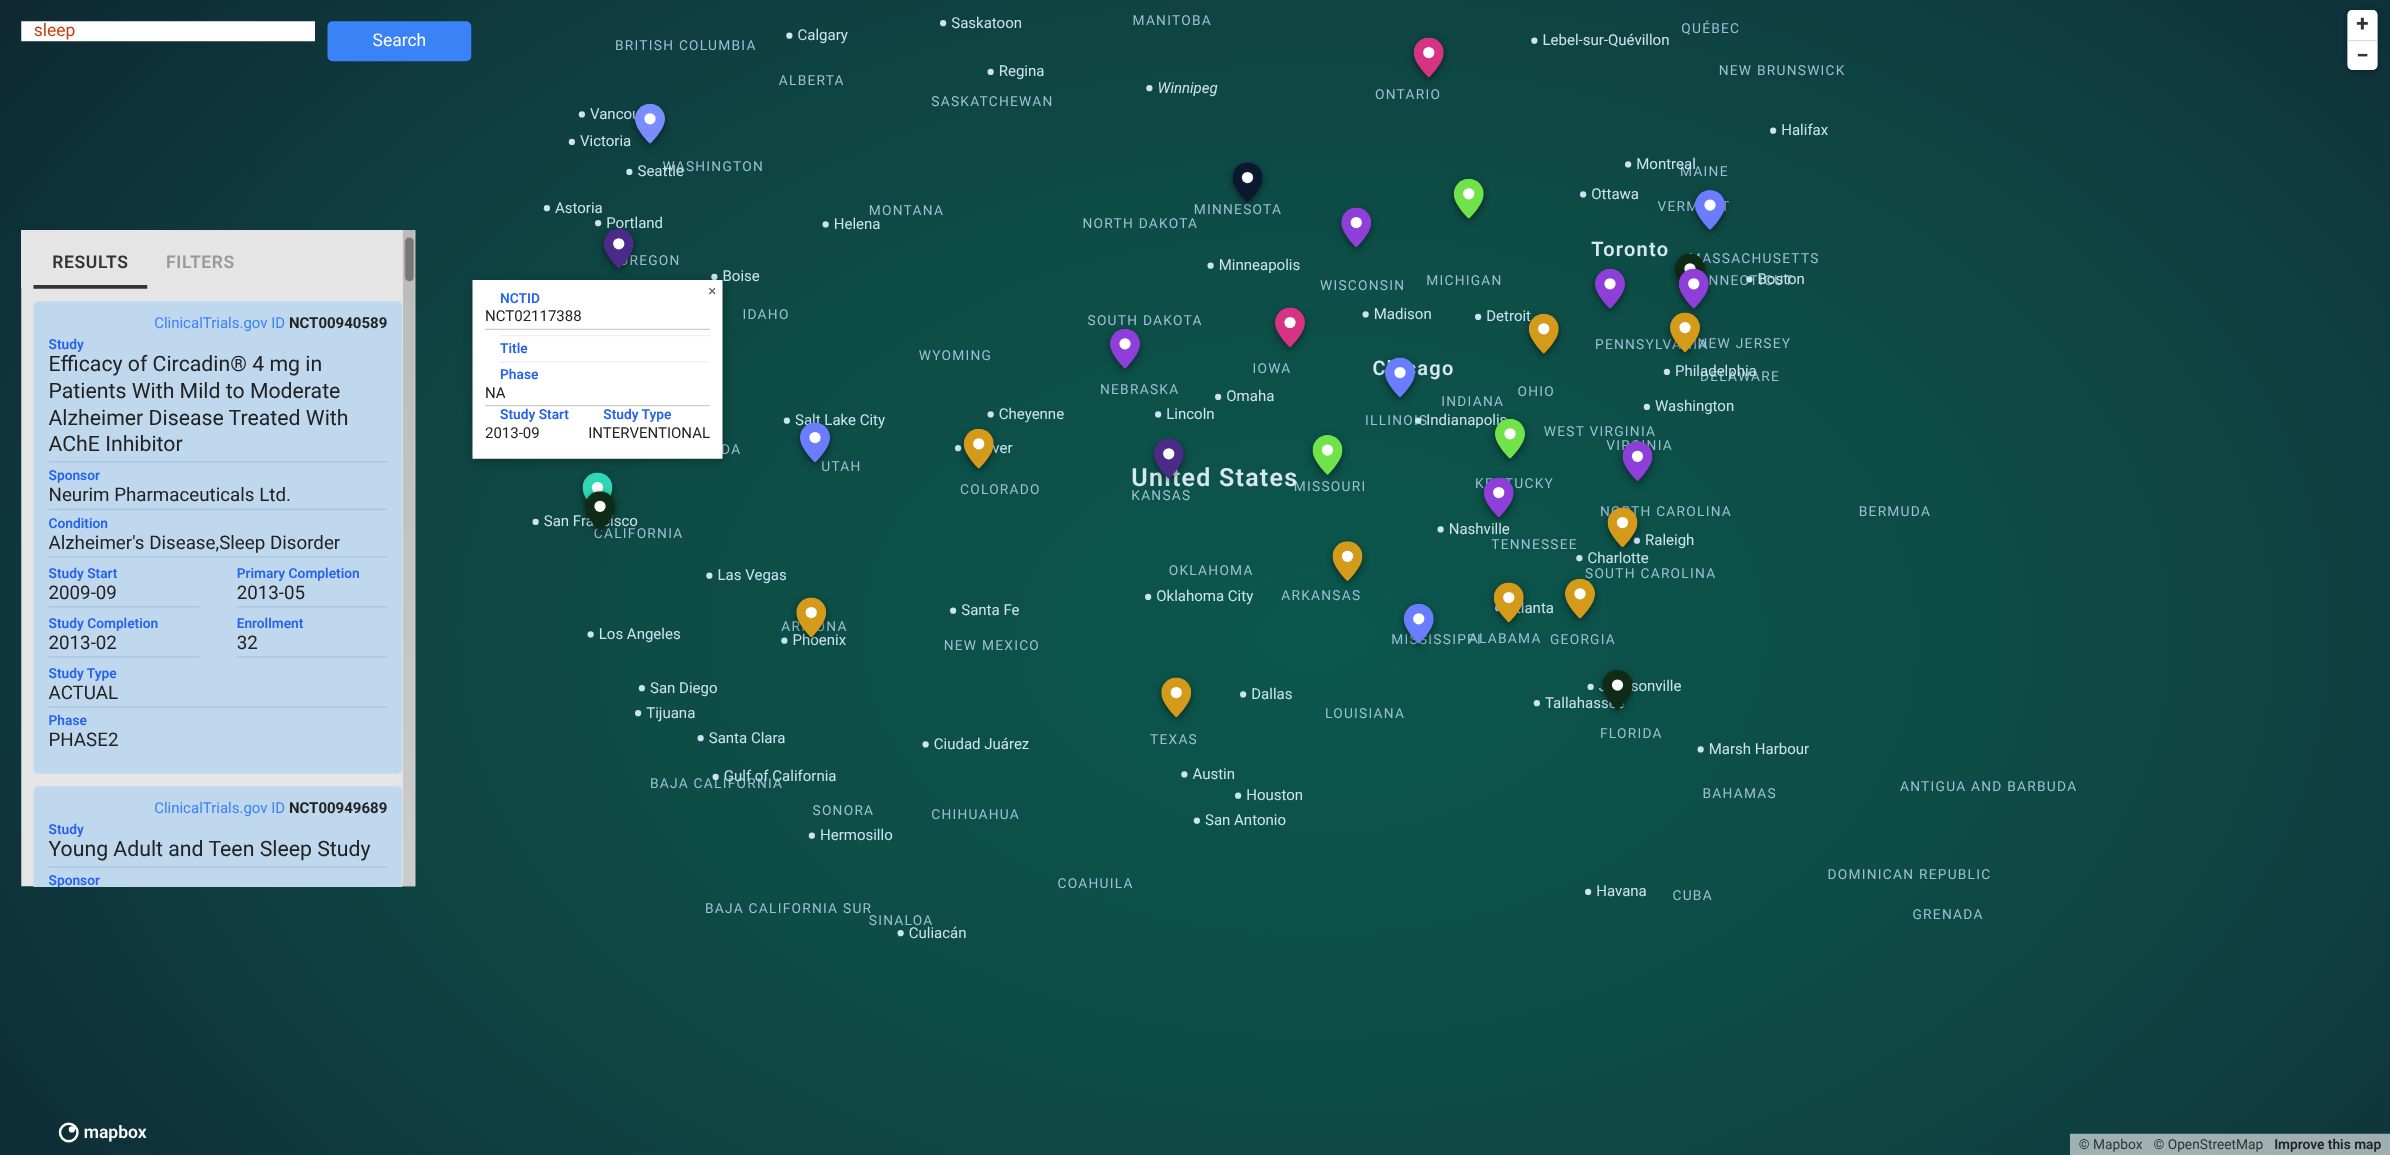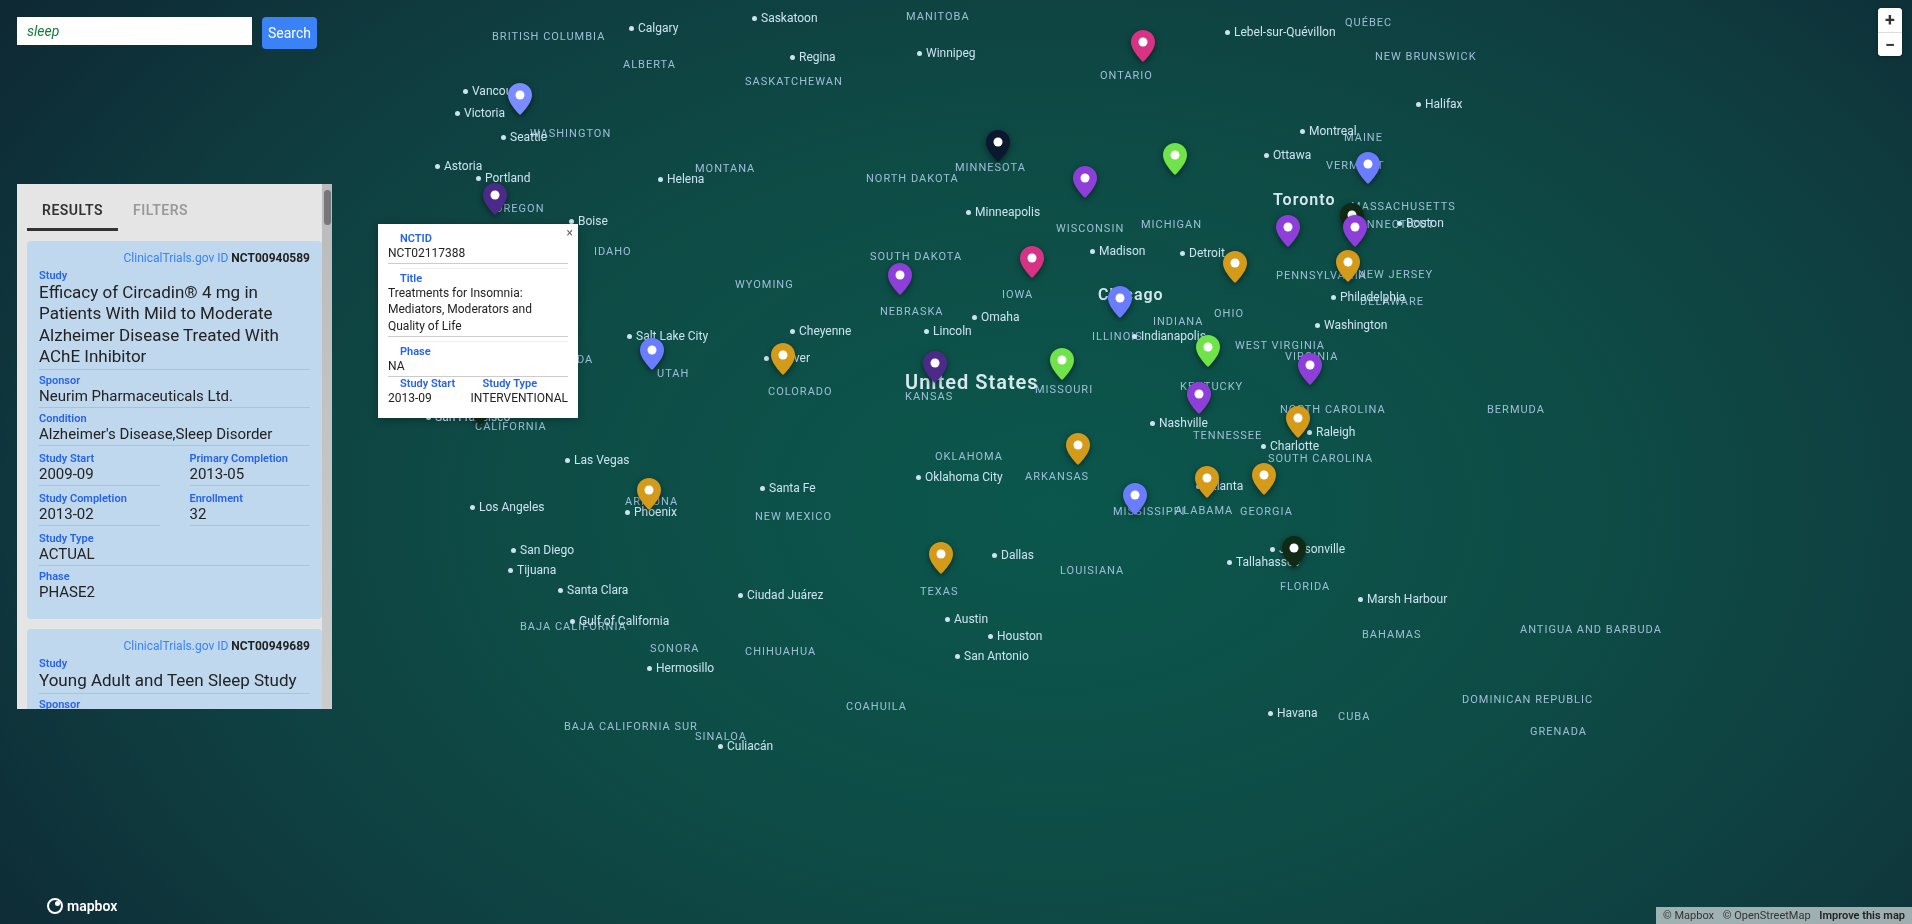--- a/index.html
+++ b/index.html
@@ -17,22 +17,22 @@
   }
   .city-label {
     position: absolute; color: #cde3f0; font-size: 12px; white-space: nowrap; user-select: none;
   }
   .city-dot { display:inline-block; width:5px; height:5px; border-radius:50%; background:#cde3f0; margin-right:4px; vertical-align:middle; }
   .big-label { position:absolute; color:#d8e8f0; font-size:20px; font-weight:600; letter-spacing:1px; white-space:nowrap; }
   .big-label2 { font-size:16px; }
 
   
   .searchbar { position:absolute; top:17px; left:17px; display:flex; gap:10px; z-index:50; }
-  .search-input { width:235px; height:28px; border:none; padding:0 10px; font-size:14px; background:#fff; color:#15803d;font-style:italic; }
-  .search-btn { height:32px; padding:0 6px; background:#3b82f6; color:#fff; border:none; border-radius:4px; font-size:14px; cursor:pointer; }
+  .search-input { width:235px; height:16px; border:none; padding:0 10px; font-size:14px; background:#fff; color:#c2410c; }
+  .search-btn { height:32px; padding:0 36px; background:#3b82f6; color:#fff; border:none; border-radius:4px; font-size:14px; cursor:pointer; }
 
   
   .zoom { position:absolute; top:8px; right:10px; width:24px; background:#fff; border-radius:4px; overflow:hidden; box-shadow:0 1px 4px rgba(0,0,0,0.3); z-index:50; }
   .zoom button { display:block; width:24px; height:24px; border:none; background:#fff; font-size:18px; font-weight:bold; line-height:22px; cursor:pointer; color:#333; }
   .zoom button + button { border-top:1px solid #ddd; }
 
   
   .panel { position:absolute; top:184px; left:17px; width:315px; height:525px; background:#e5e5e5; z-index:40; display:flex; }
   .panel-inner { flex:1; overflow-y:auto; overflow-x:hidden; }
   .panel-scroll::-webkit-scrollbar { width:10px; }
@@ -146,21 +146,21 @@
       <div class="land-label" style="left: 1462px; top: 693px;">Dominican Republic</div>
       <div class="land-label" style="left: 1530px; top: 725px;">Grenada</div>
       <div class="land-label" style="left: 1520px; top: 623px;">Antigua and Barbuda</div>
     </div>
   <div id="city-labels">
       <div class="city-label" style="left: 463px; top: 84px;"><span class="city-dot"></span>Vancouver</div>
       <div class="city-label" style="left: 501px; top: 130px;"><span class="city-dot"></span>Seattle</div>
       <div class="city-label" style="left: 629px; top: 21px;"><span class="city-dot"></span>Calgary</div>
       <div class="city-label" style="left: 752px; top: 11px;"><span class="city-dot"></span>Saskatoon</div>
       <div class="city-label" style="left: 790px; top: 50px;"><span class="city-dot"></span>Regina</div>
-      <div class="city-label" style="left: 917px; top: 46px;"><span class="city-dot"></span>Winnipeg</div>
+      <div class="city-label" style="left: 917px; top: 63px; font-style: italic;"><span class="city-dot"></span>Winnipeg</div>
       <div class="city-label" style="left: 658px; top: 172px;"><span class="city-dot"></span>Helena</div>
       <div class="city-label" style="left: 569px; top: 214px;"><span class="city-dot"></span>Boise</div>
       <div class="city-label" style="left: 476px; top: 171px;"><span class="city-dot"></span>Portland</div>
       <div class="city-label" style="left: 627px; top: 329px;"><span class="city-dot"></span>Salt Lake City</div>
       <div class="city-label" style="left: 764px; top: 351px;"><span class="city-dot"></span>Denver</div>
       <div class="city-label" style="left: 790px; top: 324px;"><span class="city-dot"></span>Cheyenne</div>
       <div class="city-label" style="left: 565px; top: 453px;"><span class="city-dot"></span>Las Vegas</div>
       <div class="city-label" style="left: 426px; top: 410px;"><span class="city-dot"></span>San Francisco</div>
       <div class="city-label" style="left: 470px; top: 500px;"><span class="city-dot"></span>Los Angeles</div>
       <div class="city-label" style="left: 511px; top: 543px;"><span class="city-dot"></span>San Diego</div>
@@ -346,21 +346,20 @@
 <div class="zoom">
   <button>+</button>
   <button>−</button>
 </div>
 
 <div class="popup" style="left:378px; top:224px;">
   <span class="close">×</span>
   <div class="plbl">NCTID</div>
   <div class="pval">NCT02117388</div>
   <div class="plbl">Title</div>
-  <div class="pval">Treatments for Insomnia: Mediators, Moderators and Quality of Life</div>
   <div class="plbl">Phase</div>
   <div class="pval">NA</div>
   <div class="prow">
     <div>
       <div class="plbl">Study Start</div>
       <div class="pval" style="border:none;">2013-09</div>
     </div>
     <div>
       <div class="plbl">Study Type</div>
       <div class="pval" style="border:none;">INTERVENTIONAL</div>

